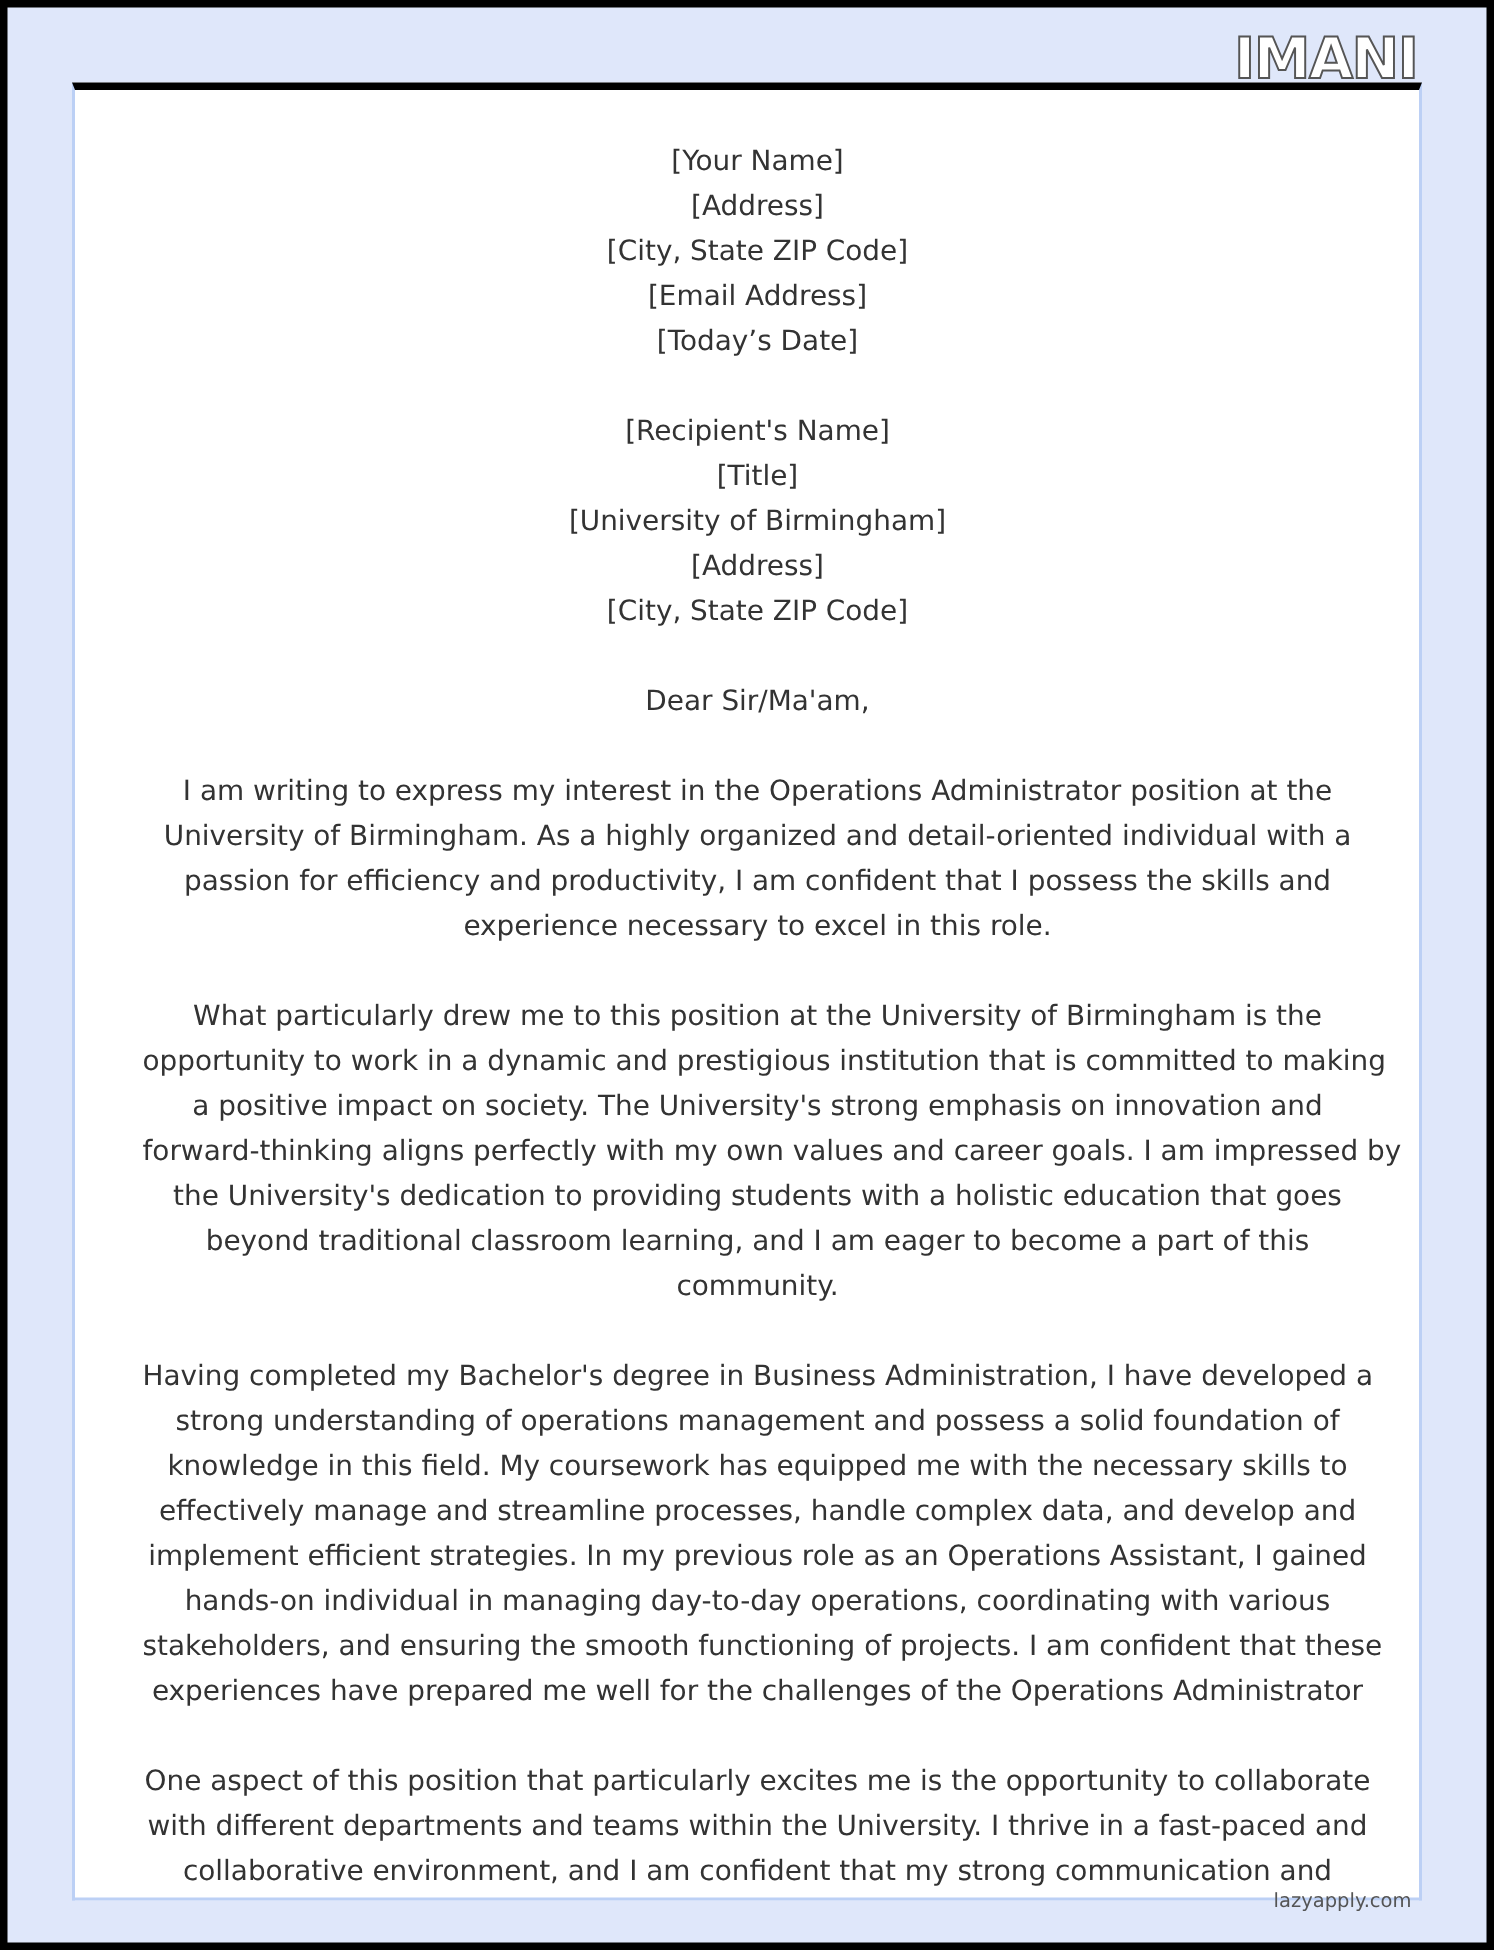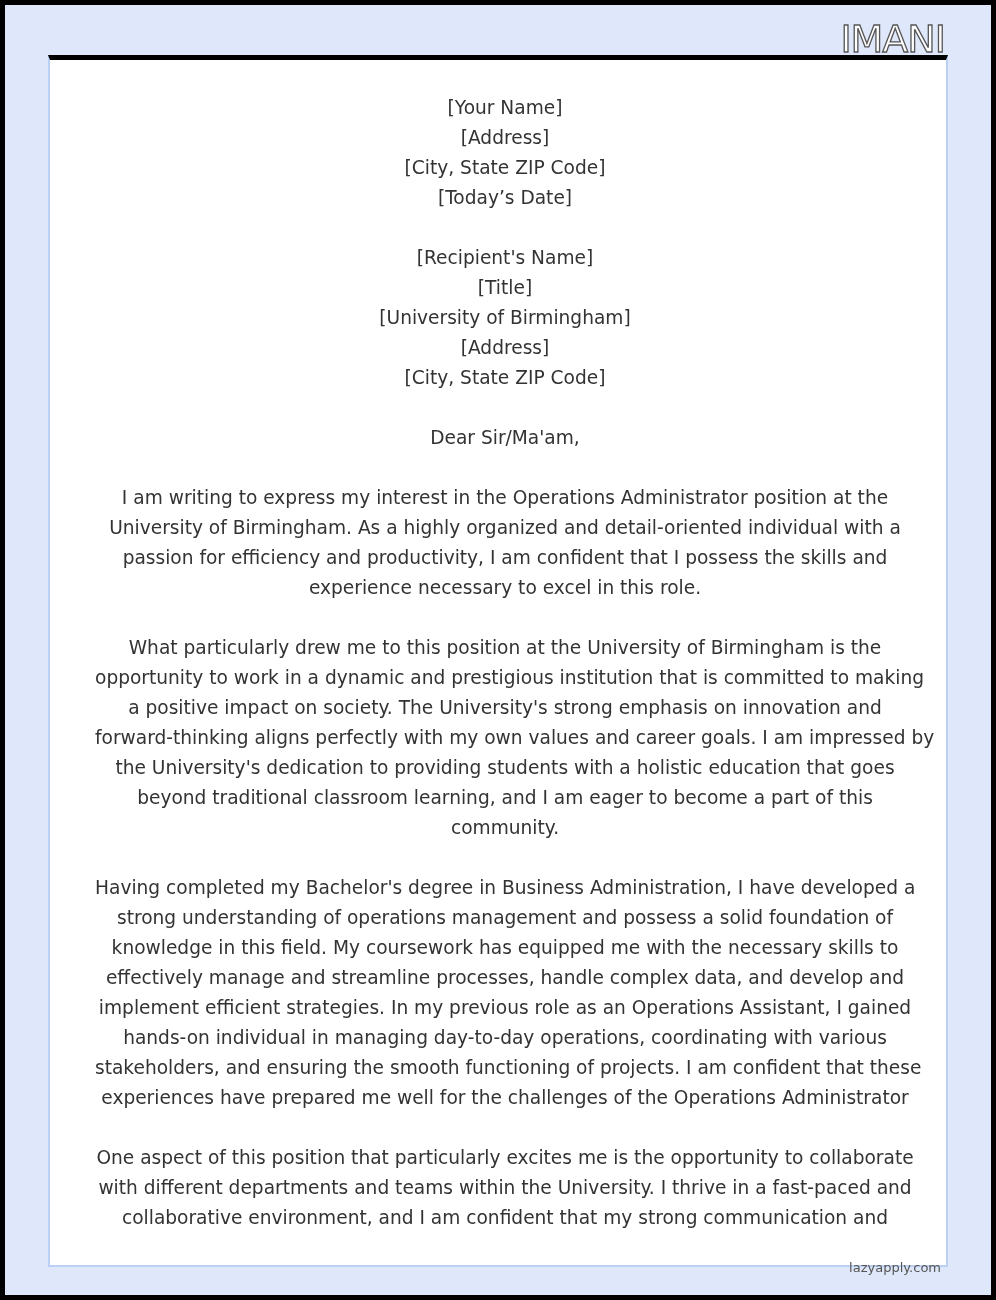--- a/index.html
+++ b/index.html
@@ -25,21 +25,21 @@
     }
     .brand {
       position: absolute;
       right: 46px;
       top: 12px;
       font-family: "DejaVu Sans", sans-serif;
       font-size: 38px;
       letter-spacing: -1px;
       color: #ffffff;
       -webkit-text-stroke: 1.3px #555555;
-      font-weight: 400;
+      font-weight: 700;
       line-height: 44px;
     }
     .page {
       position: absolute;
       left: 43px;
       top: 50px;
       width: 896px;
       height: 1205px;
       background: #ffffff;
       border-top: 5px solid #000000;
@@ -83,20 +83,21 @@
 <div class="frame">
   <div class="brand">IMANI</div>
   <div class="page"></div>
 </div>
 
 <div class="letter">
   <div class="block">
     <span class="line">[Your Name]</span>
     <span class="line">[Address]</span>
     <span class="line">[City, State ZIP Code]</span>
+    <span class="line">[Email Address]</span>
     <span class="line">[Today’s Date]</span>
   </div>
 
   <div class="block">
     <span class="line">[Recipient's Name]</span>
     <span class="line">[Title]</span>
     <span class="line">[University of Birmingham]</span>
     <span class="line">[Address]</span>
     <span class="line">[City, State ZIP Code]</span>
   </div>

